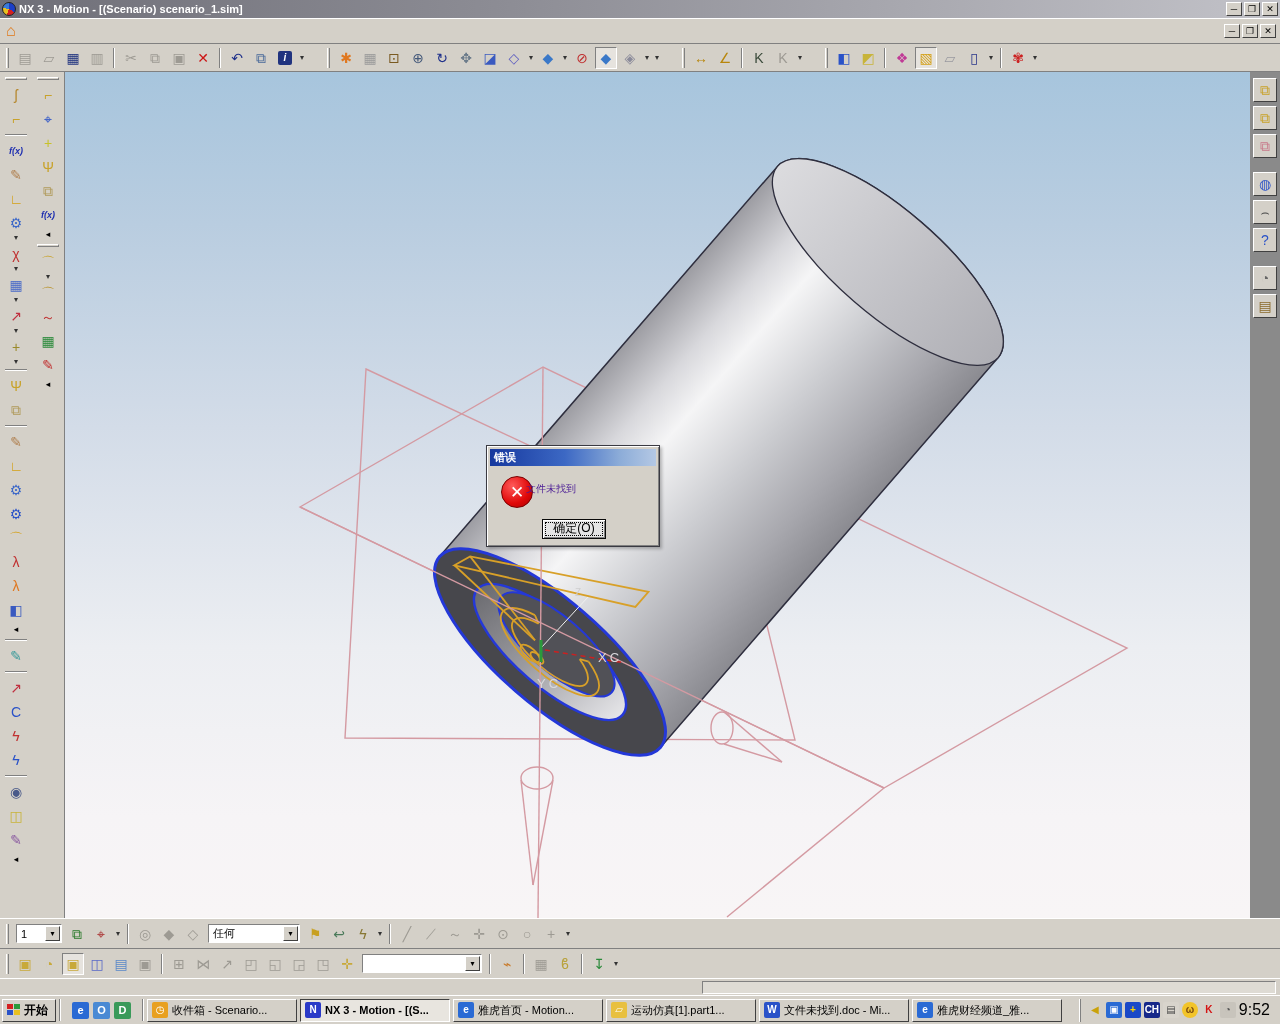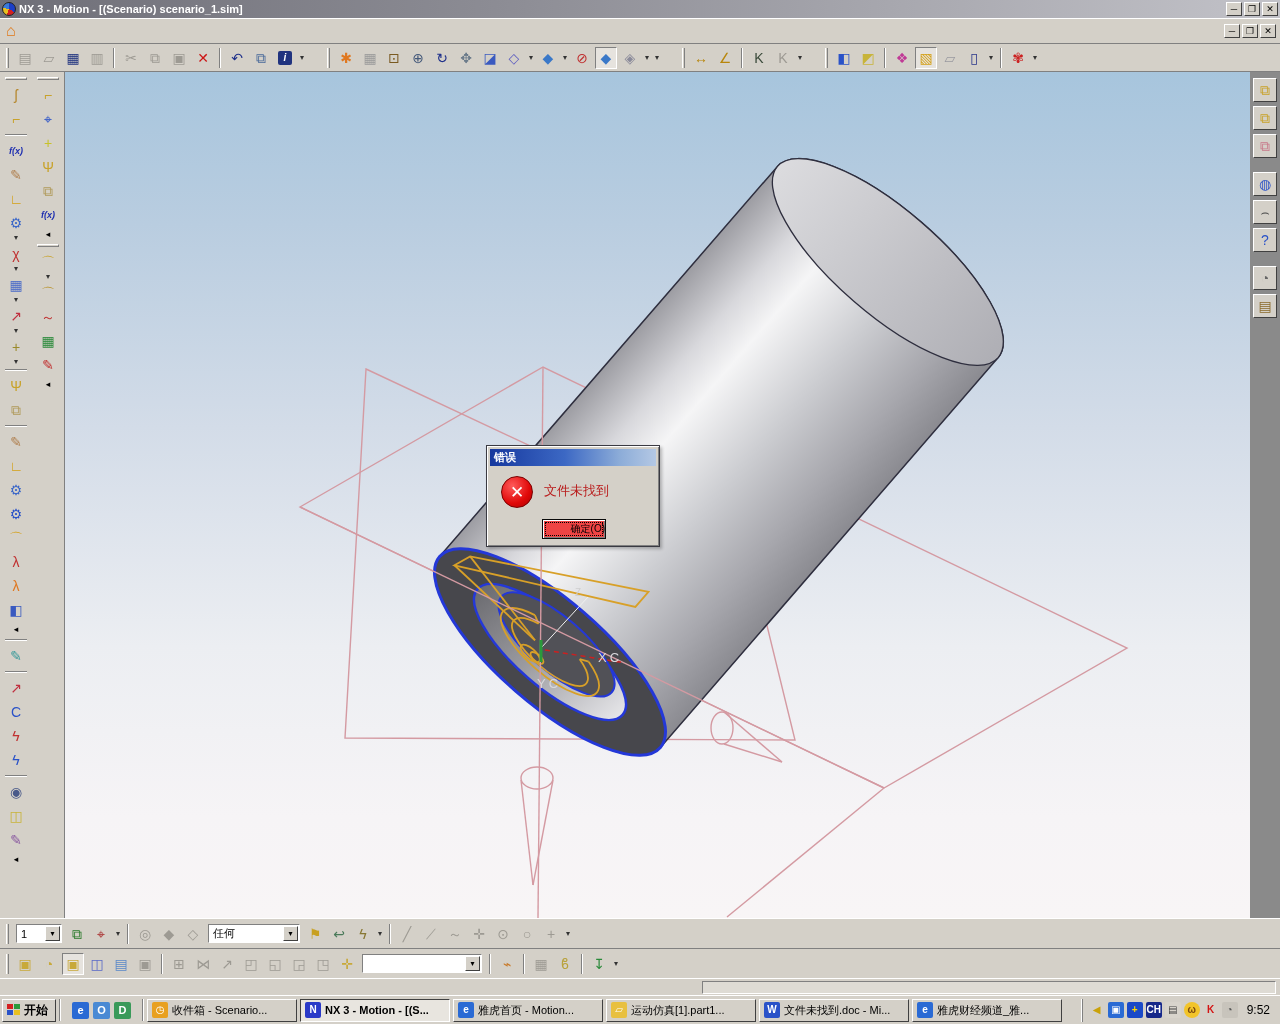--- a/index.html
+++ b/index.html
@@ -79,23 +79,23 @@
   #error-dialog { position:absolute; left:421px; top:373px; width:174px; height:102px;
     background:#d4d0c8; border:1px solid #3a3a42;
     box-shadow:inset 1px 1px 0 #fff, inset -1px -1px 0 #808080, 2px 2px 3px rgba(0,0,0,.25); }
   #error-dialog .dtitle { height:17px; margin:3px; padding:1px 4px;
     background:linear-gradient(90deg,#16389e 0%,#3c68c4 45%,#8cacd8 78%,#b4c8e4 100%);
     color:#fff; font-weight:bold; font-size:11px; line-height:14px; }
   #error-icon { position:absolute; left:14px; top:30px; width:32px; height:32px;
     border-radius:50%; background:radial-gradient(circle at 35% 30%,#ff5a5a,#e00808 60%,#a80000);
     color:#fff; font-weight:bold; font-size:17px; text-align:center; line-height:31px;
     border:1px solid #7a0000; }
-  #error-message { position:absolute; left:57px; top:36px; color:#b91c1c; font-size:13px; }
+  #error-message { position:absolute; left:39px; top:36px; color:#4c1d95; font-size:10px; }
   #ok-button { position:absolute; left:55px; top:73px; width:64px; height:20px;
-    background:#ef4444; border:1px solid #0a0a0a; font-size:10px; text-align:right;
+    background:#e5e5e5; border:1px solid #0a0a0a; font-size:12px; text-align:center;
     line-height:17px; box-shadow:inset 1px 1px 0 #fff, inset -1px -1px 0 #808080;
     outline:1px dotted #000; outline-offset:-4px; }
 
   
   #brow1 { position:absolute; left:0; top:918px; width:1280px; height:30px;
     background:#d4d0c8; border-top:1px solid #fff; display:flex; align-items:center; }
   #brow2 { position:absolute; left:0; top:948px; width:1280px; height:30px;
     background:#d4d0c8; border-top:1px solid #808080; display:flex; align-items:center; }
   #statusbar { position:absolute; left:0; top:978px; width:1280px; height:17px;
     background:#d4d0c8; border-top:1px solid #fff; }
@@ -119,21 +119,21 @@
     background:#d4d0c8; border:1px solid; border-color:#fff #404040 #404040 #fff;
     padding:0 4px; overflow:hidden; white-space:nowrap; font-size:11px; }
   .task.active { border-color:#404040 #fff #fff #404040; background:#e8e5df; font-weight:bold; }
   .task .ticon { flex:0 0 16px; width:16px; height:16px; border-radius:2px; color:#fff;
     font-size:10px; font-weight:bold; text-align:center; line-height:16px; }
   .task .tlabel { overflow:hidden; text-overflow:clip; }
   #tray { margin-left:auto; display:flex; align-items:center; gap:3px; height:23px;
     border-left:1px solid #808080; box-shadow:-1px 0 0 #fff; padding:0 8px 0 6px; }
   #tray .tricon { width:16px; height:16px; font-size:10px; font-weight:bold;
     text-align:center; line-height:16px; border-radius:2px; }
-  #tray-time { font-size:12px; margin-left:6px; }
+  #tray-time { font-size:16px; }
 </style>
 </head>
 <body>
 
 <div id="screen">
 
   <div id="titlebar">
     <div id="nx-logo"></div>
     <span>NX 3 - Motion - [(Scenario) scenario_1.sim]</span>
     <div class="wbtns">

